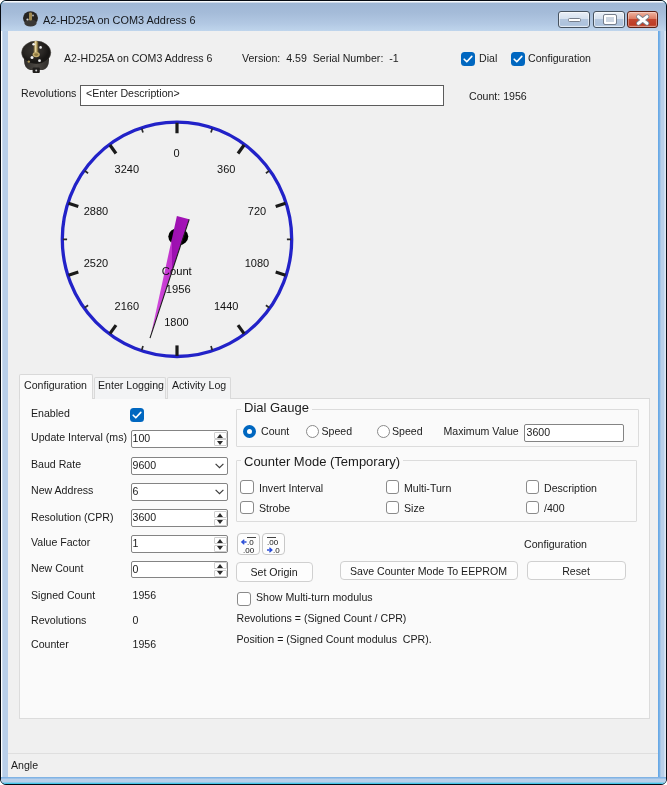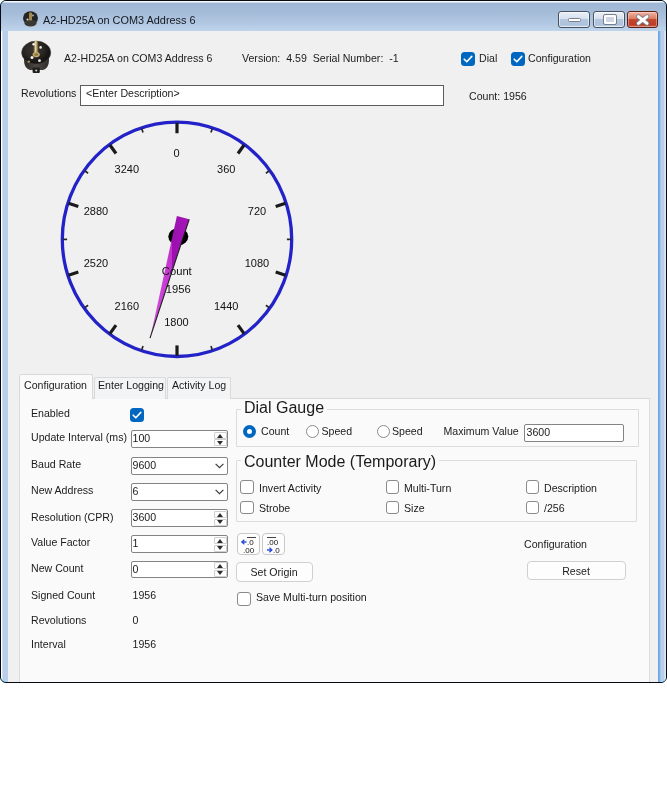--- a/index.html
+++ b/index.html
@@ -1,24 +1,24 @@
 <!DOCTYPE html>
 <html><head><meta charset="utf-8"><style>
 *{margin:0;padding:0;box-sizing:border-box}
 body{width:667px;height:785px;font-family:"Liberation Sans",sans-serif;background:#fff}
-#win{position:absolute;left:0;top:0;width:667px;height:683px;border:1px solid #050a12;border-radius:6px;background:#0ea5e9;overflow:hidden}
+#win{position:absolute;left:0;top:0;width:667px;height:785px;border:1px solid #050a12;border-radius:6px;background:#0ea5e9;overflow:hidden}
 .ab{position:absolute}
 .t{position:absolute;font-size:10.6px;color:#1b1b1b;white-space:nowrap;line-height:13px}
 .inp{position:absolute;background:#fff;border:1px solid #5c5c5c}
 .ctl{position:absolute;background:#fff;border:1px solid #848484;border-radius:2px}
 .cbx{position:absolute;width:13.5px;height:13.5px;background:#fff;border:1px solid #8a8a8a;border-radius:3px}
 .cbb{position:absolute;width:14px;height:14px;background:#0067c0;border-radius:3.5px}
 .rad{position:absolute;width:13px;height:13px;background:#fff;border:1px solid #8a8a8a;border-radius:50%}
 .grp{position:absolute;border:1px solid #dcdcdc;border-radius:1px}
-.leg{position:absolute;background:#fafafa;padding:0 3px;font-size:16px;color:#1b1b1b;line-height:11px;white-space:nowrap}
+.leg{position:absolute;background:#fafafa;padding:0 3px;font-size:13px;color:#1b1b1b;line-height:11px;white-space:nowrap}
 .btn{position:absolute;background:#fdfdfd;border:1px solid #d0d0d0;border-radius:4px;font-size:10.6px;color:#1b1b1b;text-align:center}
 .arrup{width:0;height:0;border-left:3.2px solid transparent;border-right:3.2px solid transparent;border-bottom:4px solid #2b2b2b}
 .arrdn{width:0;height:0;border-left:3.2px solid transparent;border-right:3.2px solid transparent;border-top:4px solid #2b2b2b}
 </style></head><body>
 <div id="win">
 
 <div class="ab" style="left:0px;top:0px;width:665px;height:30px;background:linear-gradient(180deg,#fdfefe 0,#f0f4f9 1px,#9fb7d5 2.2px,#a5bcd9 40%,#b2c8e3 75%,#bfd5ec 100%)"></div>
 <div class="t" style="left:42px;top:12.5px;color:#15181c;font-size:10.9px">A2-HD25A on COM3 Address 6</div>
 <svg class="ab" style="left:20.5px;top:9px" width="17" height="17" viewBox="0 0 17 17">
  <ellipse cx="8.5" cy="8" rx="7.5" ry="6.7" fill="#262422"></ellipse>
@@ -198,64 +198,67 @@
 <div class="t" style="left:131.5px;top:561.5px">0</div>
 <div class="ab" style="left:213px;top:561px;width:12.5px;height:7.2px;border:1px solid #cfcfcf;border-radius:1px"></div>
     <div class="ab" style="left:213px;top:568.8px;width:12.5px;height:7.2px;border:1px solid #cfcfcf;border-radius:1px"></div>
 <div class="ab arrup" style="left:215.8px;top:562.9px"></div>
 <div class="ab arrdn" style="left:215.8px;top:570.4px"></div>
 
 <div class="t" style="left:30px;top:587.5px">Signed Count</div>
 <div class="t" style="left:131.5px;top:587.5px">1956</div>
 <div class="t" style="left:30px;top:613px">Revolutions</div>
 <div class="t" style="left:131.5px;top:613px">0</div>
-<div class="t" style="left:30px;top:636.5px">Interval</div>
+<div class="t" style="left:30px;top:636.5px">Counter</div>
 <div class="t" style="left:131.5px;top:636.5px">1956</div>
 
 <div class="grp" style="left:235px;top:408.3px;width:402.5px;height:38px"></div>
 <div class="leg" style="left:240px;top:401px">Dial Gauge</div>
 <div class="ab" style="left:242px;top:423.5px;width:13px;height:13px;border-radius:50%;background:#fff;border:4.1px solid #0067c0"></div>
 <div class="t" style="left:260px;top:424px">Count</div>
 <div class="rad" style="left:305px;top:423.5px"></div>
 <div class="t" style="left:320.5px;top:424px">Speed</div>
 <div class="rad" style="left:375.5px;top:423.5px"></div>
 <div class="t" style="left:391px;top:424px">Speed</div>
 <div class="t" style="left:442.5px;top:424px">Maximum Value</div>
 <div class="ctl" style="left:523px;top:423px;width:99.5px;height:17.5px;border-radius:2px"></div>
 <div class="t" style="left:525.5px;top:424.5px">3600</div>
 
 <div class="grp" style="left:235px;top:459px;width:401px;height:61.5px"></div>
 <div class="leg" style="left:240px;top:454.5px">Counter Mode (Temporary)</div>
 <div class="cbx" style="left:239px;top:479px"></div>
-<div class="t" style="left:258px;top:480.5px">Invert Activity</div>
+<div class="t" style="left:258px;top:480.5px">Invert Interval</div>
 <div class="cbx" style="left:384.5px;top:479px"></div>
 <div class="t" style="left:403px;top:480.5px">Multi-Turn</div>
 <div class="cbx" style="left:524.5px;top:479px"></div>
 <div class="t" style="left:543px;top:480.5px">Description</div>
 <div class="cbx" style="left:239px;top:499.5px"></div>
 <div class="t" style="left:258px;top:501px">Strobe</div>
 <div class="cbx" style="left:384.5px;top:499.5px"></div>
 <div class="t" style="left:403px;top:501px">Size</div>
 <div class="cbx" style="left:524.5px;top:499.5px"></div>
-<div class="t" style="left:543px;top:501px">/256</div>
+<div class="t" style="left:543px;top:501px">/400</div>
 
 <div class="btn" style="left:236px;top:532px;width:23px;height:22px;border-color:#c8c8c8"><svg width="21" height="20" viewBox="0 0 21 20">
  <line x1="9" y1="3.5" x2="18" y2="3.5" stroke="#444" stroke-width="1"></line>
  <text x="9" y="11" font-size="8" fill="#111" font-family="Liberation Sans, sans-serif">.0</text>
  <path d="M8.5 8 H4 M6.3 5.8 L3.8 8 L6.3 10.2" stroke="#2c4fd8" stroke-width="1.3" fill="none"></path>
  <text x="5" y="18.5" font-size="8" fill="#111" font-family="Liberation Sans, sans-serif">.00</text>
       </svg></div>
 <div class="btn" style="left:261px;top:532px;width:23px;height:22px;border-color:#c8c8c8"><svg width="21" height="20" viewBox="0 0 21 20">
  <line x1="4" y1="3.5" x2="13" y2="3.5" stroke="#444" stroke-width="1"></line>
  <text x="4" y="11" font-size="8" fill="#111" font-family="Liberation Sans, sans-serif">.00</text>
  <path d="M4 16 H8.5 M6.4 13.8 L8.9 16 L6.4 18.2" stroke="#2c4fd8" stroke-width="1.3" fill="none"></path>
  <text x="10" y="18.5" font-size="8" fill="#111" font-family="Liberation Sans, sans-serif">.0</text>
       </svg></div>
 <div class="t" style="left:523px;top:537px">Configuration</div>
 
 <div class="btn" style="left:234.5px;top:560.5px;width:77px;height:20.5px;line-height:19px">Set Origin</div>
+<div class="btn" style="left:338.5px;top:559.8px;width:178px;height:19.5px;line-height:18px">Save Counter Mode To EEPROM</div>
 <div class="btn" style="left:525.5px;top:559.8px;width:99px;height:19.5px;line-height:18px">Reset</div>
 
 <div class="cbx" style="left:236px;top:591px"></div>
-<div class="t" style="left:255px;top:590px">Save Multi-turn position</div>
+<div class="t" style="left:255px;top:590px">Show Multi-turn modulus</div>
+<div class="t" style="left:235.5px;top:611px">Revolutions = (Signed Count / CPR)</div>
+<div class="t" style="left:235.5px;top:631.5px">Position = (Signed Count modulus&nbsp; CPR).</div>
 
 <div class="ab" style="left:7px;top:752px;width:650px;height:1px;background:#dfdfdf"></div>
 <div class="t" style="left:10px;top:758px">Angle</div>
 </div>
 </body></html>

